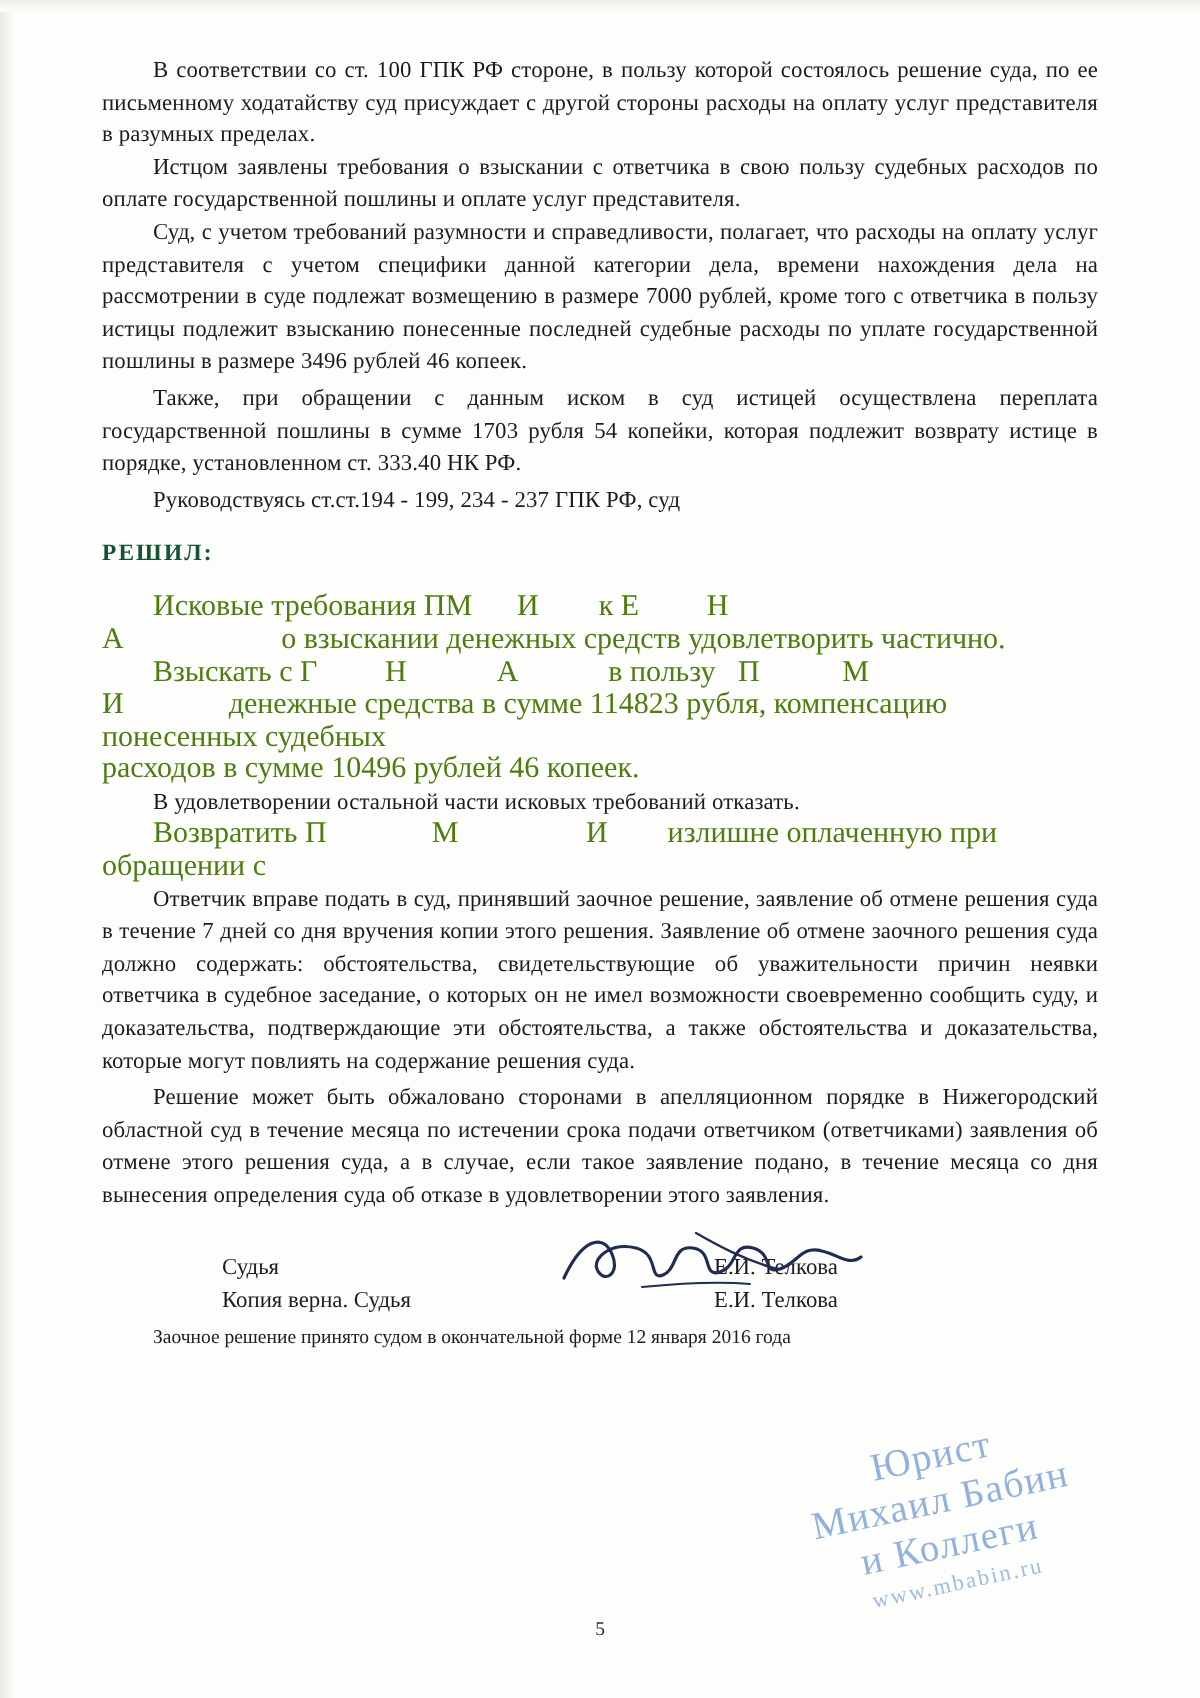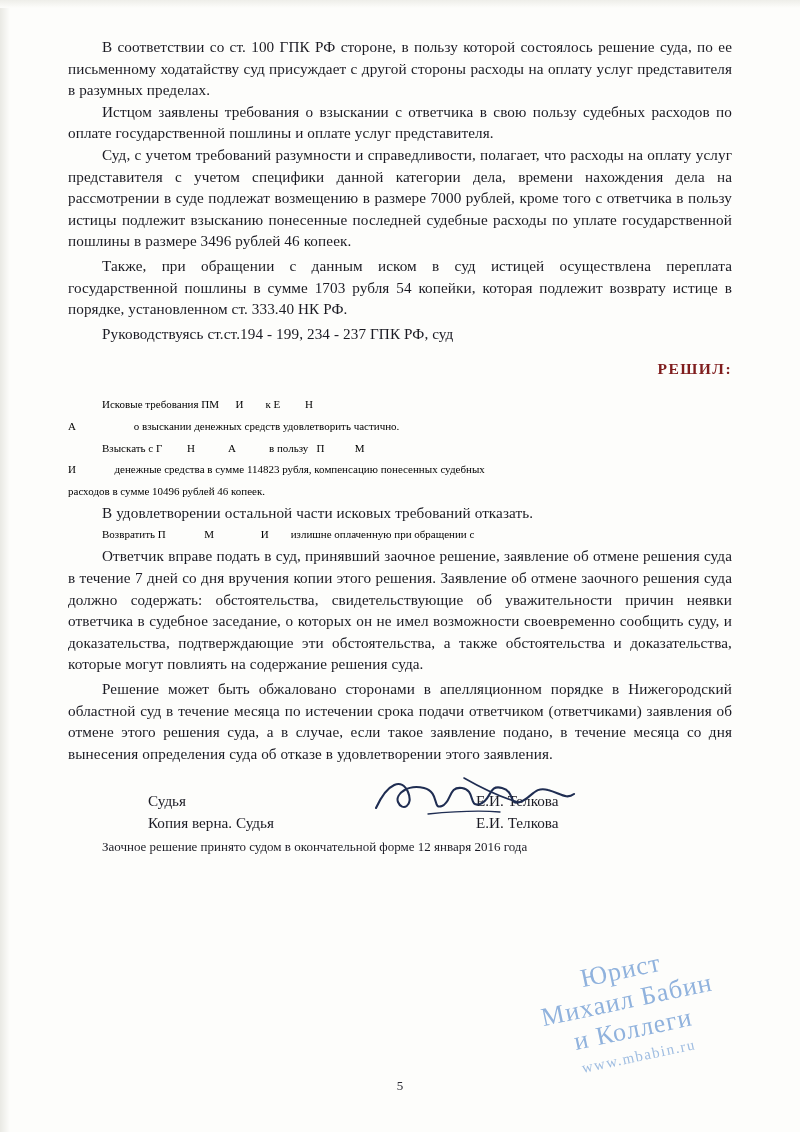--- a/index.html
+++ b/index.html
@@ -39,34 +39,34 @@
     letter-spacing: 0.1px;
   }
   .gap-sm { height: 3px; }
   .gap-lg { height: 16px; }
 
   .ruling-head {
     margin: 0;
     padding: 0;
     font-size: 15.6px;
     font-weight: bold;
-    text-align: right;
+    text-align: left;
     letter-spacing: 1.4px;
-    color: #7f1d1d;
+    color: #14532d;
   }
 
   
   .spread {
     display: inline;
     white-space: pre;
   }
   .redact-line {
-    font-size: 11px;
+    font-size: 20px;
     line-height: 21.6px;
-    color: #000000;
+    color: #4d7c0f;
   }
   .indent-line { text-indent: 34px; }
 
   .sig-block {
     position: relative;
     margin-top: 26px;
     font-size: 15.2px;
     line-height: 22px;
   }
   .sig-row {

